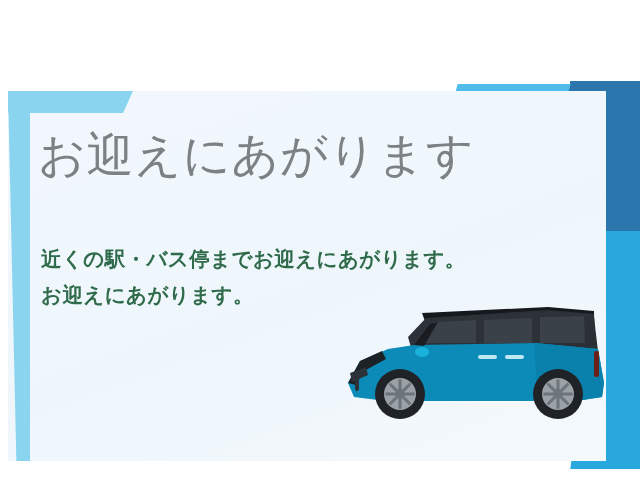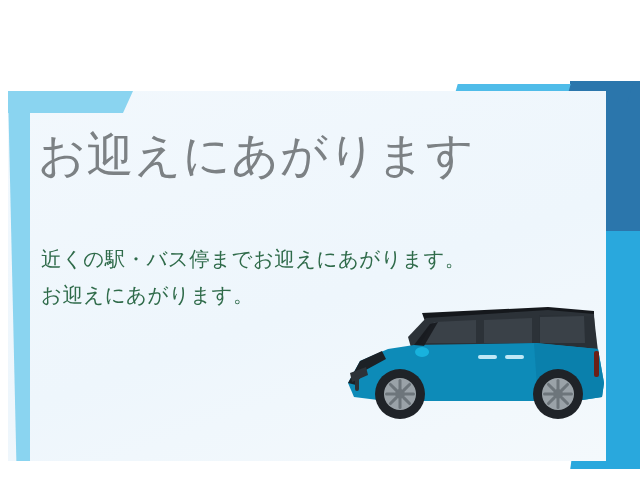--- a/index.html
+++ b/index.html
@@ -157,21 +157,21 @@
   .body-lines {
     position: absolute;
     left: 33px;
     top: 150px;
     color: #2f6b4a;
     font-size: 20.5px;
     line-height: 36px;
     letter-spacing: 0.4px;
     white-space: nowrap;
   }
-  .body-lines .ln { display: block; }
+  .body-lines .ln { display: block; font-weight: bold; }
 
   
   #car {
     position: absolute;
     left: 318px;
     top: 200px;
     width: 290px;
     height: 135px;
   }
   #car svg { display: block; width: 290px; height: 135px; }

